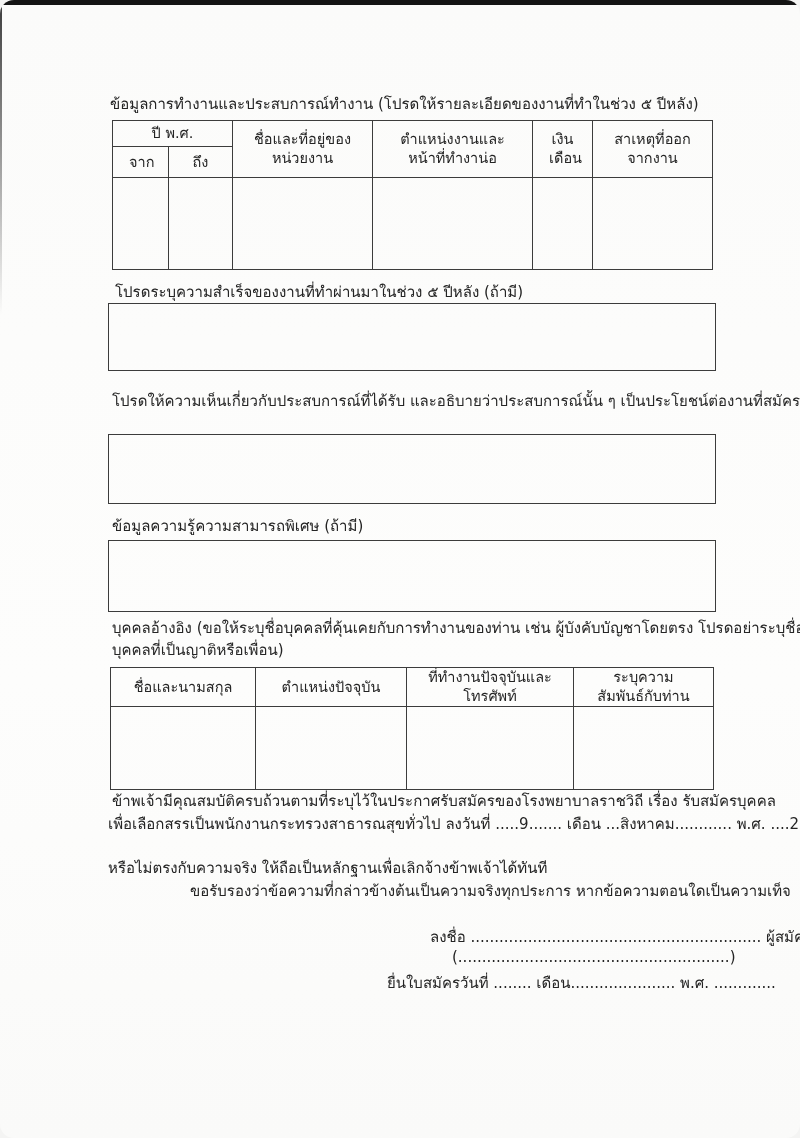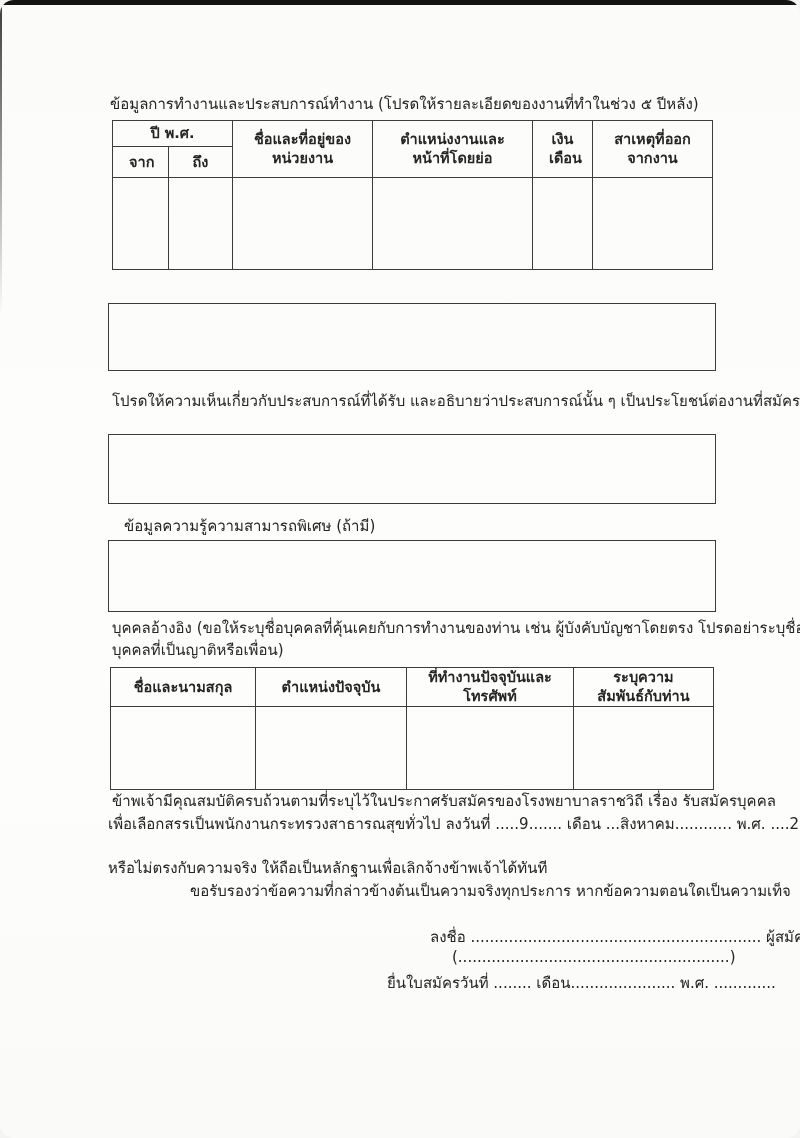--- a/index.html
+++ b/index.html
@@ -17,21 +17,21 @@
   }
   .scan-top{position:absolute;left:0;top:0;width:800px;height:5px;background:#141414;}
   .scan-left{position:absolute;left:0;top:5px;width:2px;height:310px;
     background:linear-gradient(180deg,rgba(30,30,30,.85),rgba(30,30,30,0));}
   .abs{position:absolute;}
   .h{position:absolute;white-space:nowrap;line-height:21px;color:#242424;}
   .hline{white-space:nowrap;line-height:22px;}
   .box{position:absolute;border:1.5px solid #3c3c3c;background:transparent;}
   table.frm{position:absolute;border-collapse:collapse;table-layout:fixed;background:transparent;}
   table.frm td{border:1.4px solid #3c3c3c;text-align:center;vertical-align:middle;
-    padding:0 16px;font-size:14.5px;line-height:19px;color:#242424;overflow:hidden;font-weight:bold;}
+    padding:0 16px;font-size:14.5px;line-height:19px;color:#242424;overflow:hidden;}
   .para{position:absolute;color:#242424;}
   .para .hline{line-height:22.5px;}
   .sig{position:absolute;white-space:nowrap;color:#242424;}
   .indent1{padding-left:4px;}
   .indent2{padding-left:82px;}
 </style>
 </head>
 <body>
 
 <div class="page">
@@ -50,47 +50,48 @@
         <col style="width:60px">
         <col style="width:120px">
     </colgroup>
     <tbody>
       <tr>
         <td colspan="2" style="height:25px;">ปี พ.ศ.</td>
         <td rowspan="2">
           <div>ชื่อและที่อยู่ของ</div>
           <div>หน่วยงาน</div>
         </td>
-        <td rowspan="2">ตำแหน่งงานและหน้าที่โดยย่อ</td>
+        <td rowspan="2">ตำแหน่งงานและหน้าที่ทำงาน่อ</td>
         <td rowspan="2">เงินเดือน</td>
         <td rowspan="2">สาเหตุที่ออกจากงาน</td>
       </tr>
       <tr>
         <td style="height:30px;">จาก</td>
         <td>ถึง</td>
       </tr>
       <tr>
         <td style="height:91px;"></td>
         <td></td>
         <td></td>
         <td></td>
         <td></td>
         <td></td>
       </tr>
     </tbody>
   </table>
 
+  <div class="h" style="left:115px;top:282px;">โปรดระบุความสำเร็จของงานที่ทำผ่านมาในช่วง ๕ ปีหลัง (ถ้ามี)</div>
   <div class="box" style="left:108px;top:303px;width:606px;height:66px;"></div>
 
   <div class="abs" style="left:112px;top:390px;text-align:right;">
     <div class="hline">โปรดให้ความเห็นเกี่ยวกับประสบการณ์ที่ได้รับ และอธิบายว่าประสบการณ์นั้น ๆ เป็นประโยชน์ต่องานที่สมัคร</div>
   </div>
   <div class="box" style="left:108px;top:434px;width:606px;height:68px;"></div>
 
-  <div class="h" style="left:112px;top:516px;margin-left:12px;">ข้อมูลความรู้ความสามารถพิเศษ (ถ้ามี)</div>
+  <div class="h" style="left:112px;top:516px;">ข้อมูลความรู้ความสามารถพิเศษ (ถ้ามี)</div>
   <div class="box" style="left:108px;top:540px;width:606px;height:70px;"></div>
 
   <div class="abs" style="left:112px;top:617px;">
     <div class="hline">บุคคลอ้างอิง (ขอให้ระบุชื่อบุคคลที่คุ้นเคยกับการทำงานของท่าน เช่น ผู้บังคับบัญชาโดยตรง โปรดอย่าระบุชื่อ</div>
     <div class="hline">บุคคลที่เป็นญาติหรือเพื่อน)</div>
   </div>
 
   <table class="frm" style="left:110px;top:667px;width:603px;">
     <colgroup>
       <col style="width:145px">

